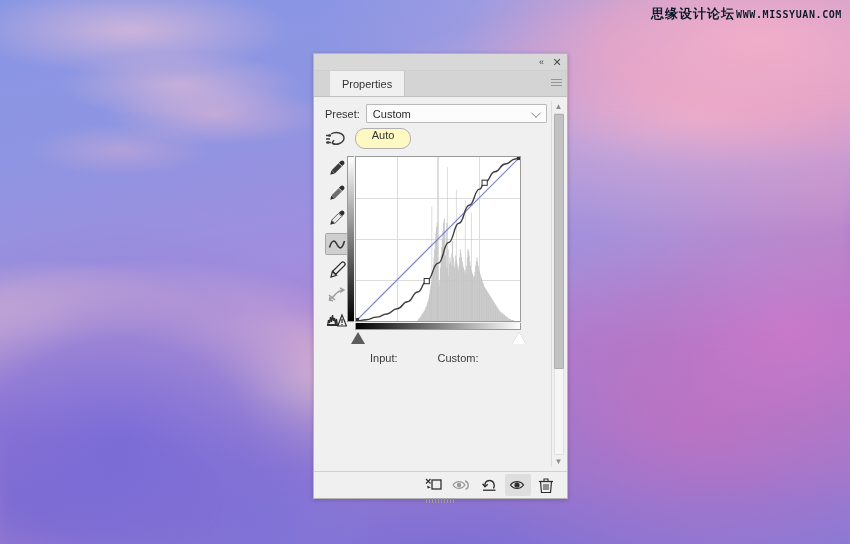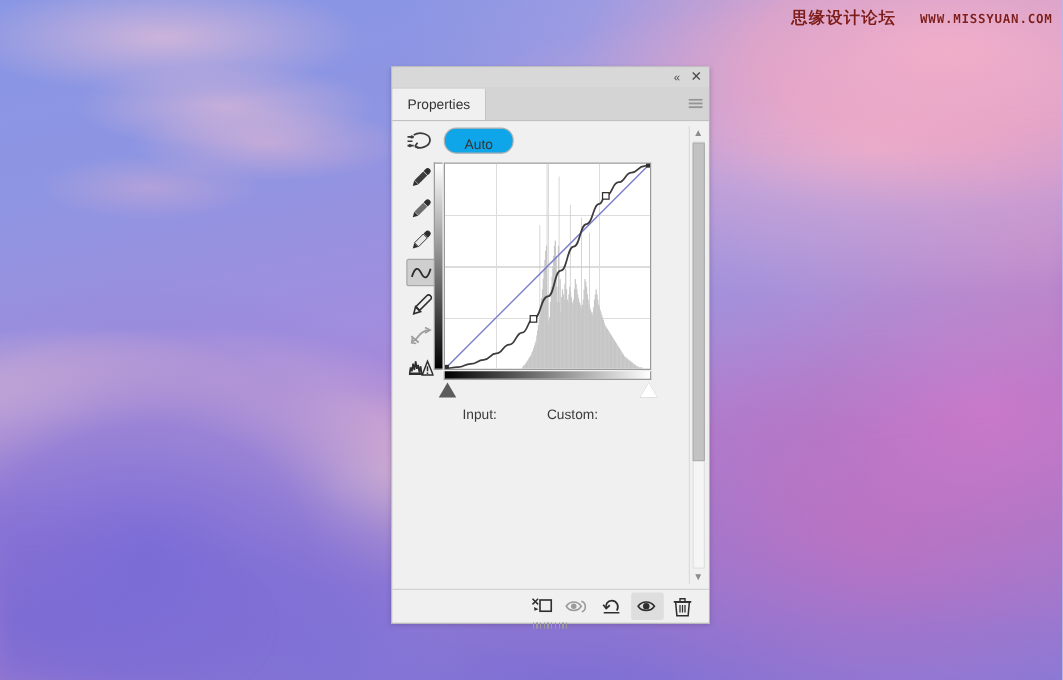--- a/index.html
+++ b/index.html
@@ -59,22 +59,22 @@
     filter: blur(6px);
   }
 
   
   .watermark {
     position: absolute;
     top: 5px;
     right: 8px;
     display: flex;
     align-items: baseline;
-    gap: 19px;
-    color: #7f1d1d;
+    gap: 1px;
+    color: #0f172a;
     text-shadow: 0 0 1px rgba(255,255,255,0.35);
     user-select: none;
   }
   .watermark .wm-cn {
     font-size: 13px;
     font-weight: bold;
     letter-spacing: 1px;
     font-family: "DejaVu Sans", sans-serif;
   }
   .watermark .wm-url {
@@ -133,20 +133,21 @@
     border-bottom: 1px solid #c0c0c0;
   }
   .tab {
     padding: 0 12px;
     display: flex;
     align-items: center;
     font-size: 11px;
     color: #333;
     background: #f0f0f0;
     border-right: 1px solid #c4c4c4;
+    margin-left: 16px;
   }
   .tab.active { background: #f0f0f0; font-weight: normal; }
   .tabstrip-filler { flex: 1 1 auto; background: #d4d4d4; }
   .panel-menu-icon {
     position: absolute;
     right: 5px;
     top: 8px;
     width: 11px;
     height: 9px;
     background:
@@ -240,27 +241,27 @@
     padding: 5px 20px 0 11px;
   }
   .icon-autotarget {
     width: 22px; height: 18px;
     position: relative;
     flex: 0 0 auto;
   }
   .channel-select { flex: 1 1 auto; max-width: 128px; }
   .auto-btn {
     width: 54px; height: 19px;
-    background: #0ea5e9;
+    background: #fef9c3;
     border: 1px solid #b0b0b0;
     border-radius: 10px;
     font-size: 11px;
     color: #333;
     display: flex;
-    align-items: flex-end;
+    align-items: flex-start;
     justify-content: center;
   }
 
   
   .graph-area {
     display: flex;
     padding: 7px 20px 0 11px;
     gap: 6px;
   }
   .tools {
@@ -423,20 +424,27 @@
       <div class="tab active">
         <span>Properties</span>
       </div>
       <div class="tabstrip-filler"></div>
       <div class="panel-menu-icon"></div>
     </div>
 
 
     <div class="panel-body">
 
+      <div class="preset-row">
+        <span class="preset-label">Preset:</span>
+        <div class="select">
+          <span>Custom</span>
+          <span class="chev"></span>
+        </div>
+      </div>
 
       <div class="channel-row">
         <div class="icon-autotarget">
           <svg width="22" height="18" viewBox="0 0 22 18">
             <path d="M6 4 C11 1, 19 3, 19 8 C19 13, 11 16, 7 13" stroke="#3a3a3a" stroke-width="1.4" fill="none"></path>
             <path d="M7 13 L10 14.5 M7 13 L9 10.2" stroke="#3a3a3a" stroke-width="1.4" fill="none"></path>
             <path d="M1 5.5 H6 M1 9 H5 M1 12.5 H6" stroke="#3a3a3a" stroke-width="1.3"></path>
             <circle cx="4.5" cy="5.5" r="1.3" fill="#3a3a3a"></circle>
             <circle cx="3" cy="12.5" r="1.3" fill="#3a3a3a"></circle>
           </svg>

